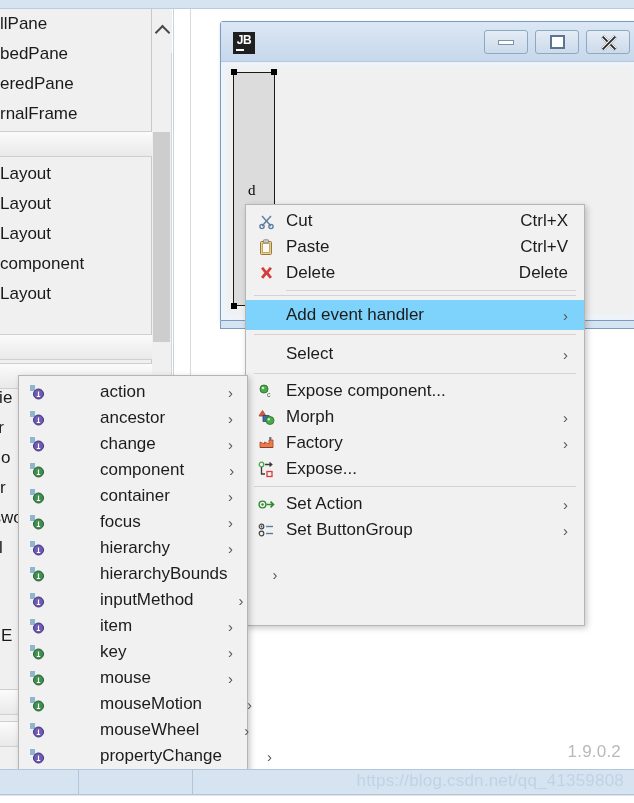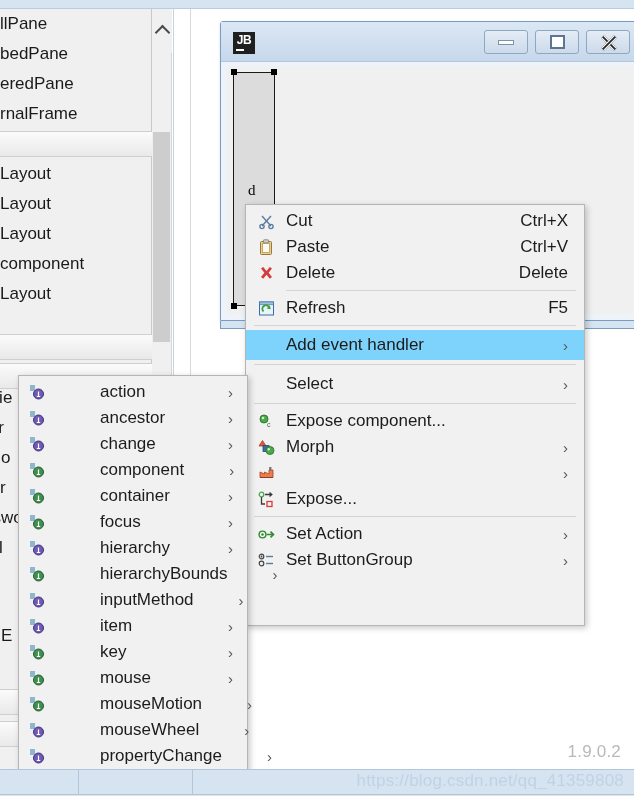--- a/index.html
+++ b/index.html
@@ -480,32 +480,20 @@
           <path d="M3 3.6 L5.2 2 L8.5 6 L11.8 2 L14 3.6 L10.6 7.8 L14 12 L11.8 13.8 L8.5 9.8 L5.2 13.8 L3 12 L6.4 7.8 Z" fill="#d63c3c"></path>
         </svg>
       </span>
       <span class="lbl">Delete</span>
       <span class="accel">Delete</span>
     </div>
 
     <div class="sep"></div>
 
 
-    <div class="mi">
-      <span class="ico">
-        <svg class="ic" width="17" height="17" viewBox="0 0 17 17">
-          <rect x="1.5" y="2" width="14" height="13" fill="#eaf2fb" stroke="#3a6ea5" stroke-width="1"></rect>
-          <rect x="1.5" y="2" width="14" height="2.8" fill="#9dc0e2" stroke="#3a6ea5" stroke-width="0.6"></rect>
-          <path d="M5.5 11.5 A3.6 3.6 0 1 1 11.5 8.6" fill="none" stroke="#3aa03a" stroke-width="1.8"></path>
-          <path d="M11.9 5.2 L12.6 9.2 L8.8 8.4 Z" fill="#3aa03a"></path>
-        </svg>
-      </span>
-      <span class="lbl">Refresh</span>
-      <span class="accel">F5</span>
-    </div>
 
     <div class="sep full"></div>
 
     <div class="mi hl" style="height:30px;">
       <span class="ico"></span>
       <span class="lbl">Add event handler</span>
       <span class="sub-arrow">›</span>
     </div>
 
     <div class="sep full"></div>
@@ -543,20 +531,21 @@
     </div>
 
     <div class="mi">
       <span class="ico">
         <svg class="ic" width="17" height="17" viewBox="0 0 17 17">
           <path d="M2 12.5 L2 7 L6.5 9 L6.5 7 L11 9 L11 5 L15 5 L15 12.5 Z" fill="#ec7b52" stroke="#b04f2b" stroke-width="0.9"></path>
           <rect x="11.2" y="2" width="2.2" height="3.2" fill="#6f6f6f"></rect>
           <path d="M2 12.5 L15 12.5" stroke="#8a3d1f" stroke-width="1"></path>
         </svg>
       </span>
+      <span class="lbl">Factory</span>
       <span class="sub-arrow">›</span>
     </div>
 
     <div class="mi">
       <span class="ico">
         <svg class="ic" width="17" height="17" viewBox="0 0 17 17">
           <circle cx="3.5" cy="3.5" r="2.3" fill="none" stroke="#4aa94a" stroke-width="1.3"></circle>
           <path d="M3.5 6 L3.5 13 L7 13" fill="none" stroke="#3a3a3a" stroke-width="1.3"></path>
           <path d="M7 3.5 L13.5 3.5 M11.5 1.6 L13.8 3.5 L11.5 5.4" fill="none" stroke="#3a3a3a" stroke-width="1.3"></path>
           <rect x="9" y="10.5" width="5" height="5" fill="none" stroke="#d63c3c" stroke-width="1.3"></rect>

